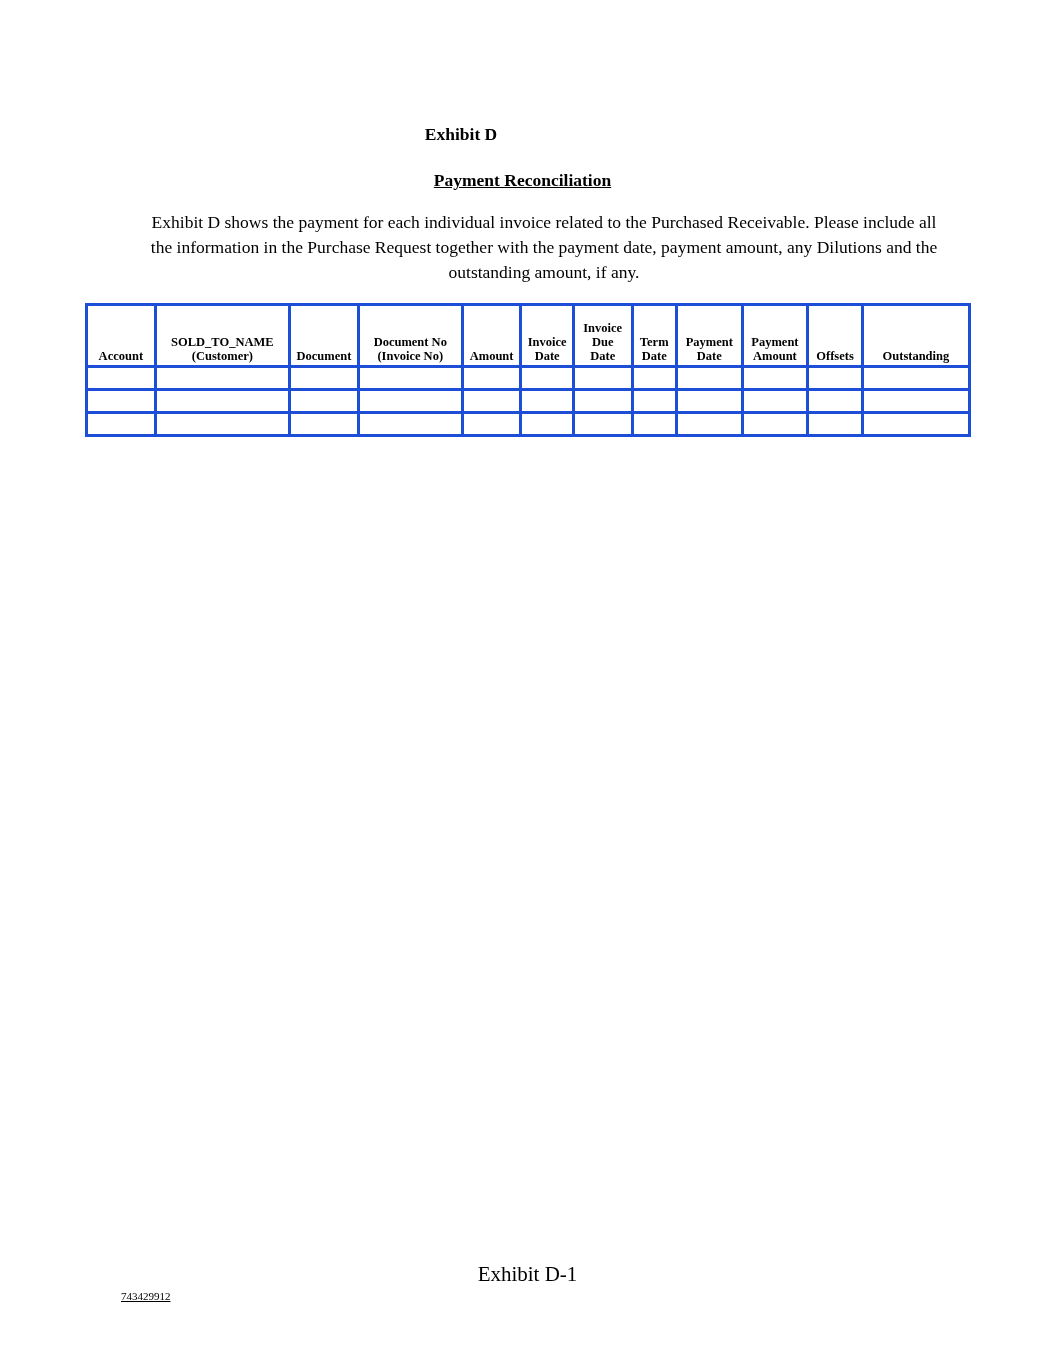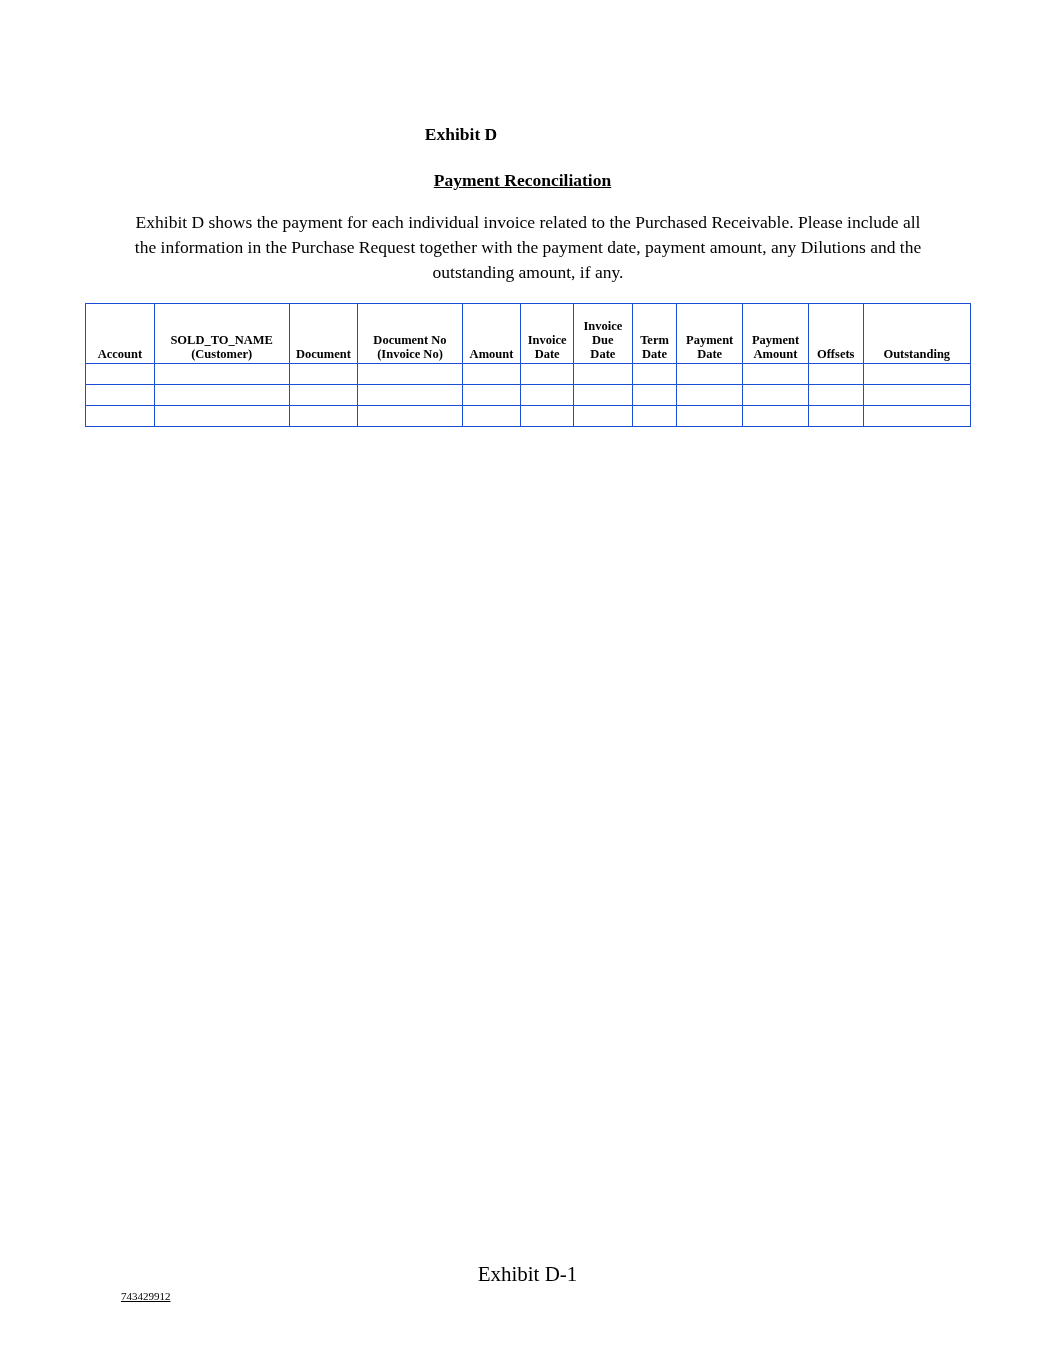--- a/index.html
+++ b/index.html
@@ -36,36 +36,36 @@
     left: 0;
     width: 1045px;
     text-align: center;
     font-size: 17.5px;
     font-weight: bold;
     text-decoration: underline;
   }
   .intro {
     position: absolute;
     top: 210px;
-    left: 128px;
+    left: 144px;
     width: 800px;
     text-align: center;
     font-size: 17.5px;
     line-height: 25px;
   }
   table.recon {
     position: absolute;
     top: 303px;
     left: 85px;
     width: 886px;
     border-collapse: collapse;
     table-layout: fixed;
   }
   table.recon td, table.recon th {
-    border: 1px solid #1d4ed8;
+    border: 3px solid #1d4ed8;
     font-size: 12.5px;
     font-weight: bold;
     text-align: center;
     vertical-align: bottom;
     padding: 1px 2px 2px 2px;
     font-family: "Liberation Serif", serif;
     line-height: 14px;
   }
   table.recon thead th {
     height: 56px;

